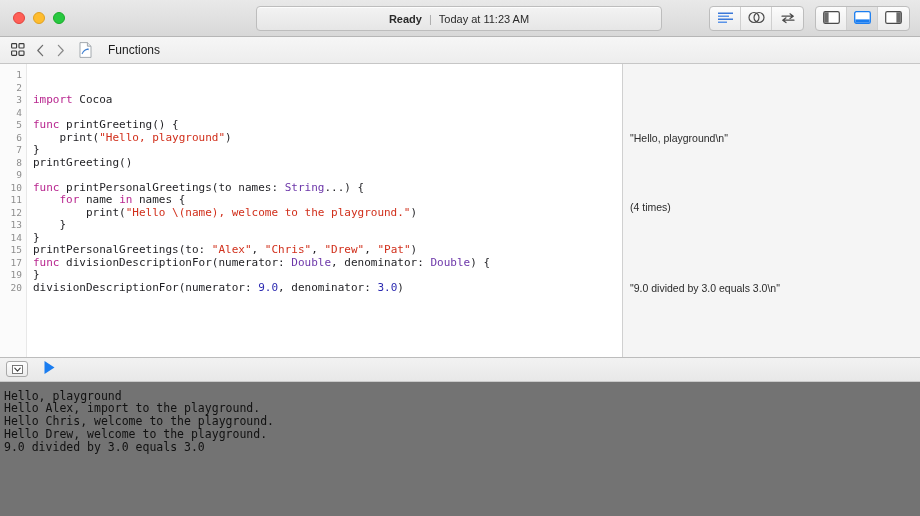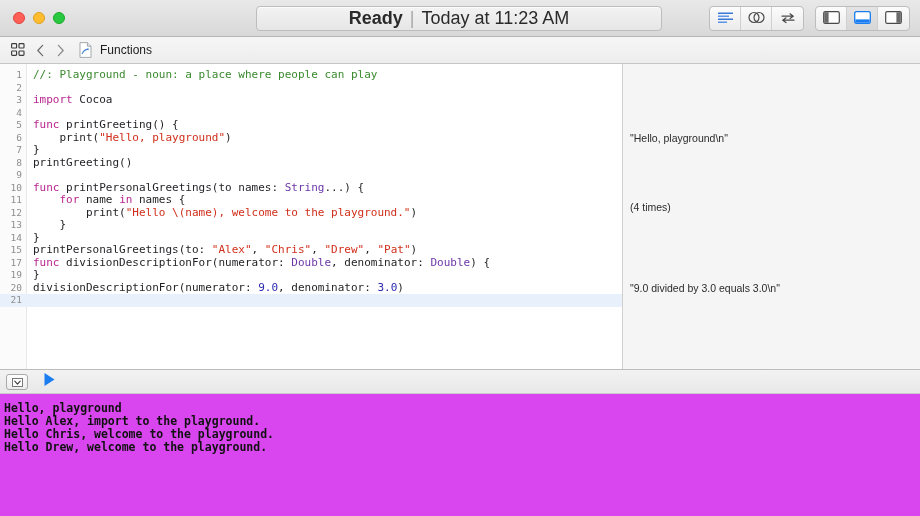--- a/index.html
+++ b/index.html
@@ -28,21 +28,21 @@
   .light.green  { background: #28c840; border: .5px solid #1aab29; }
 
   .status-pill {
     position: absolute; left: 256px; top: 6px;
     width: 406px; height: 25px;
     background: linear-gradient(to bottom,#f3f3f3,#e6e6e6);
     border: 1px solid #bdbdbd; border-radius: 4px;
     display: flex; align-items: center; justify-content: center;
     box-shadow: inset 0 1px 0 rgba(255,255,255,.8);
   }
-  .status-inner { display:flex; align-items:center; gap:7px; font-size:18px; color:#2a2a2a; }
+  .status-inner { display:flex; align-items:center; gap:7px; font-size:11px; color:#2a2a2a; }
   .status-ready { font-weight: bold; }
   .status-sep { color:#a8a8a8; }
   .status-time { color:#2a2a2a; }
 
   .tb-right { position: absolute; right: 10px; top: 6px; display: flex; gap: 11px; }
   .seg {
     display: flex; height: 25px;
     background: linear-gradient(to bottom,#fcfcfc,#ebebeb);
     border: 1px solid #bdbdbd; border-radius: 4px; overflow: hidden;
   }
@@ -56,21 +56,21 @@
   
   .jumpbar {
     height: 27px; flex: 0 0 27px;
     background: linear-gradient(to bottom,#f6f6f6,#ededed);
     border-bottom: 1px solid #c6c6c6;
     display: flex; align-items: center; padding-left: 7px; gap: 3px;
   }
   .jb-icon { width: 22px; height: 22px; display:flex; align-items:center; justify-content:center; }
   .jb-chev { width: 17px; height: 22px; display:flex; align-items:center; justify-content:center; }
   .jb-file { width: 20px; height: 22px; display:flex; align-items:center; justify-content:center; margin-left:3px;}
-  .jb-label { font-size: 12px; color: #1c1c1c; margin-left: 2px; }
+  .jb-label { font-size: 12px; color: #1c1c1c; margin-left: 10px; }
 
   
   .editor-wrap { flex: 1 1 auto; display: flex; position: relative; min-height:0; background:#fff; }
   .code-pane {
     width: 623px; flex: 0 0 623px;
     position: relative; background: #ffffff;
     border-right: 1px solid #d0d0d0;
     overflow: hidden;
   }
   .gutter {
@@ -122,25 +122,25 @@
   .dbg-btn {
     width: 22px; height: 16px;
     background: linear-gradient(to bottom,#fdfdfd,#ececec);
     border: 1px solid #a9a9a9; border-radius: 3px;
     display:flex; align-items:center; justify-content:center;
   }
   .dbg-play { width: 18px; height: 18px; display:flex; align-items:center; justify-content:center; }
 
   
   .console {
-    flex: 1 1 auto; background:#d946ef;
+    flex: 1 1 auto; background:#737373;
     padding: 8px 0 0 4px;
     font-family: "DejaVu Sans Mono", monospace;
     font-size: 11.5px; line-height: 12.8px;
-    color:#111; font-weight: bold;
+    color:#111; font-weight: normal;
     overflow: hidden;
   }
   .console-line { white-space: pre; }
 </style>
 </head>
 <body>
 
 <div id="app">
 
   <div class="titlebar">
@@ -244,39 +244,38 @@
         <path d="M9.4 6.3 L9.6 8.2 L7.6 7.6 Z" fill="#3f7fd0"></path>
       </svg>
     </div>
     <span class="jb-label">Functions</span>
   </div>
 
   <div class="editor-wrap">
     <div class="code-pane">
       <div class="gutter"></div>
       <div class="code-lines" id="code-lines">
-          <div class="ln"><span class="ln-num">1</span><span class="ln-code"><span class="tok-comment">//: Playground - noun: a place where people can play</span></span></div>
+          <div class="ln"><span class="ln-num">1</span></div>
           <div class="ln"><span class="ln-num">2</span><span class="ln-code"></span></div>
           <div class="ln"><span class="ln-num">3</span><span class="ln-code"><span class="tok-kw">import</span><span class="tok-plain"> Cocoa</span></span></div>
           <div class="ln"><span class="ln-num">4</span><span class="ln-code"></span></div>
           <div class="ln"><span class="ln-num">5</span><span class="ln-code"><span class="tok-kw">func</span><span class="tok-plain"> printGreeting() {</span></span></div>
           <div class="ln"><span class="ln-num">6</span><span class="ln-code"><span class="tok-plain">    print(</span><span class="tok-str">"Hello, playground"</span><span class="tok-plain">)</span></span></div>
           <div class="ln"><span class="ln-num">7</span><span class="ln-code"><span class="tok-plain">}</span></span></div>
           <div class="ln"><span class="ln-num">8</span><span class="ln-code"><span class="tok-plain">printGreeting()</span></span></div>
           <div class="ln"><span class="ln-num">9</span><span class="ln-code"></span></div>
           <div class="ln"><span class="ln-num">10</span><span class="ln-code"><span class="tok-kw">func</span><span class="tok-plain"> printPersonalGreetings(to names: </span><span class="tok-type">String</span><span class="tok-plain">...) {</span></span></div>
           <div class="ln"><span class="ln-num">11</span><span class="ln-code"><span class="tok-plain">    </span><span class="tok-kw">for</span><span class="tok-plain"> name </span><span class="tok-kw">in</span><span class="tok-plain"> names {</span></span></div>
           <div class="ln"><span class="ln-num">12</span><span class="ln-code"><span class="tok-plain">        print(</span><span class="tok-str">"Hello \(name), welcome to the playground."</span><span class="tok-plain">)</span></span></div>
           <div class="ln"><span class="ln-num">13</span><span class="ln-code"><span class="tok-plain">    }</span></span></div>
           <div class="ln"><span class="ln-num">14</span><span class="ln-code"><span class="tok-plain">}</span></span></div>
           <div class="ln"><span class="ln-num">15</span><span class="ln-code"><span class="tok-plain">printPersonalGreetings(to: </span><span class="tok-str">"Alex"</span><span class="tok-plain">, </span><span class="tok-str">"Chris"</span><span class="tok-plain">, </span><span class="tok-str">"Drew"</span><span class="tok-plain">, </span><span class="tok-str">"Pat"</span><span class="tok-plain">)</span></span></div>
           <div class="ln"><span class="ln-num">17</span><span class="ln-code"><span class="tok-kw">func</span><span class="tok-plain"> divisionDescriptionFor(numerator: </span><span class="tok-type">Double</span><span class="tok-plain">, denominator: </span><span class="tok-type">Double</span><span class="tok-plain">) {</span></span></div>
           <div class="ln"><span class="ln-num">19</span><span class="ln-code"><span class="tok-plain">}</span></span></div>
           <div class="ln"><span class="ln-num">20</span><span class="ln-code"><span class="tok-plain">divisionDescriptionFor(numerator: </span><span class="tok-num">9.0</span><span class="tok-plain">, denominator: </span><span class="tok-num">3.0</span><span class="tok-plain">)</span></span></div>
-          <div class="ln current"><span class="ln-num">21</span><span class="ln-code"></span></div>
         </div>
     </div>
     <div class="results-pane" id="results-pane">
         <div class="res-row" style="top: 68px;">"Hello, playground\n"</div>
         <div class="res-row" style="top: 137px;">(4 times)</div>
         <div class="res-row" style="top: 218px;">"9.0 divided by 3.0 equals 3.0\n"</div>
       </div>
   </div>
 
   <div class="debugbar">
@@ -295,15 +294,16 @@
         </svg>
       </span>
     </div>
   </div>
 
   <div class="console" id="console-out">
       <div class="console-line">Hello, playground</div>
       <div class="console-line">Hello Alex, import to the playground.</div>
       <div class="console-line">Hello Chris, welcome to the playground.</div>
       <div class="console-line">Hello Drew, welcome to the playground.</div>
+      <div class="console-line">9.0 divided by 3.0 equals 3.0</div>
     </div>
 
 </div>
 
 </body></html>

